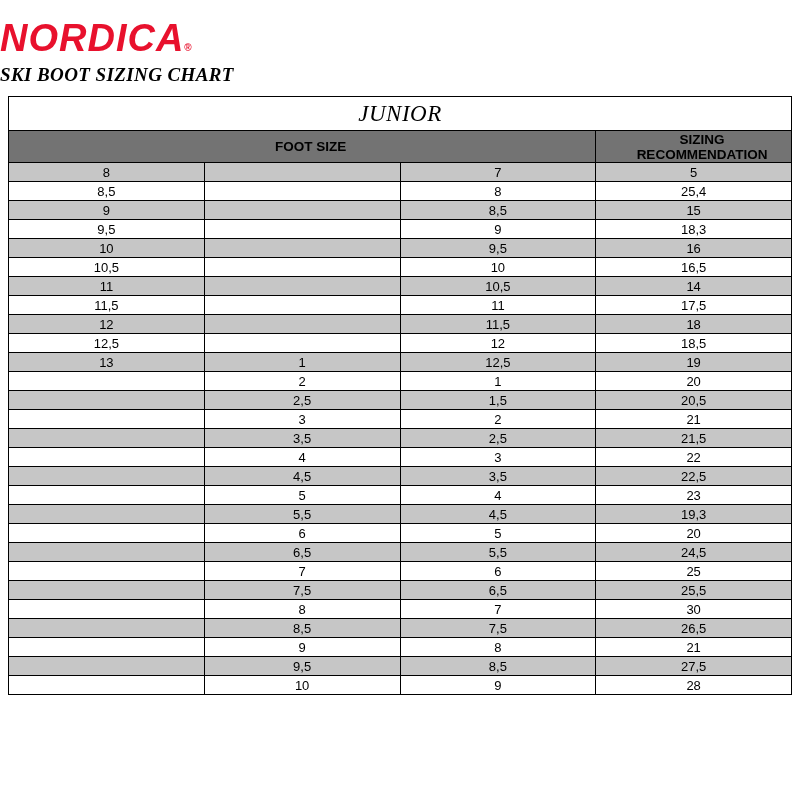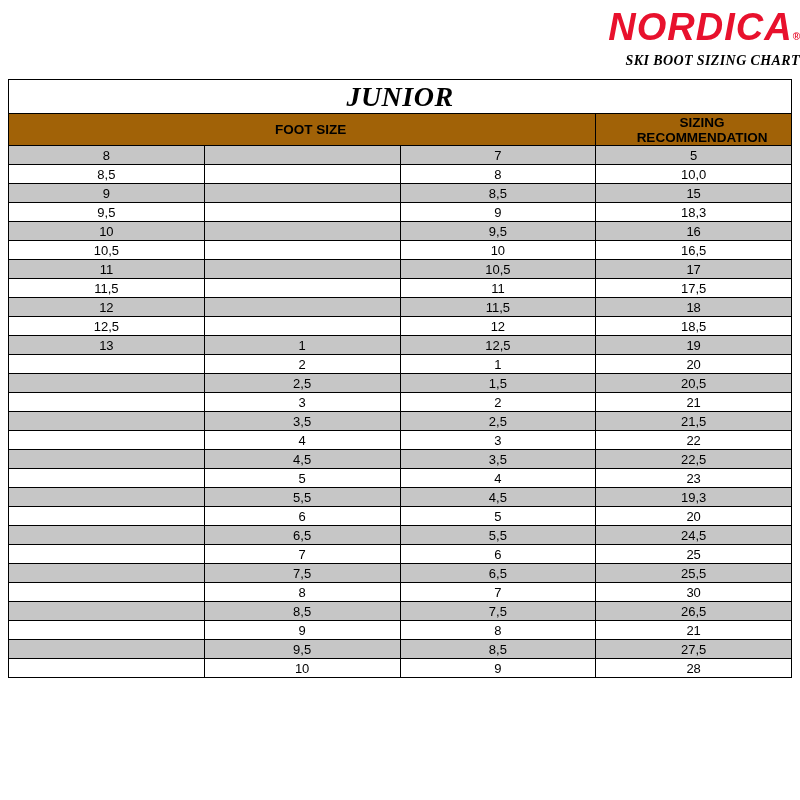--- a/index.html
+++ b/index.html
@@ -3,68 +3,68 @@
 <meta charset="utf-8">
 <style>
   * { margin: 0; padding: 0; box-sizing: border-box; }
   html, body {
     width: 800px; height: 800px;
     background: #ffffff;
     color: #000000;
     font-family: "Liberation Sans", sans-serif;
     overflow: hidden;
   }
-  .brand-header { text-align: right; padding-top: 8px; }
+  .brand-header { text-align: left; padding-top: 19px; }
   .logo { display: inline-block; line-height: 1; white-space: nowrap; }
   .logo-text {
     color: #e8112d;
     font-style: italic;
     font-weight: bold;
     font-size: 38px;
     letter-spacing: 1px;
   }
   .reg {
     color: #e8112d;
     font-size: 10px;
     font-weight: bold;
     vertical-align: baseline;
   }
   .chart-title {
     font-family: "Liberation Serif", serif;
     font-style: italic;
     font-weight: bold;
-    font-size: 14px;
+    font-size: 19px;
     letter-spacing: 0.4px;
     margin-top: 7px;
   }
   table.sizing-table {
     width: 784px;
     margin: 10px auto 0 auto;
     border-collapse: collapse;
     table-layout: fixed;
   }
   .sizing-table th, .sizing-table td {
     border: 1px solid #000000;
     text-align: center;
     vertical-align: middle;
   }
   .group-header {
     font-family: "Liberation Serif", serif;
     font-style: italic;
-    font-weight: bold;
-    font-size: 28px;
+    font-weight: normal;
+    font-size: 23px;
     letter-spacing: 0.5px;
     height: 34px;
     background: #ffffff;
   }
   .section-header, .col-header {
     font-size: 13.5px;
     font-weight: bold;
     height: 32px;
-    background: #a16207;
+    background: #737373;
     padding-left: 17px;
   }
   tbody td {
     height: 19px;
     font-size: 13px;
     line-height: 1;
     background: #ffffff;
   }
   tbody tr:nth-child(odd) td { background: #c6c6c6; }
 </style>
@@ -94,21 +94,21 @@
         <tr>
           <td>8</td>
           <td></td>
           <td>7</td>
           <td>5</td>
         </tr>
         <tr>
           <td>8,5</td>
           <td></td>
           <td>8</td>
-          <td>10,0</td>
+          <td>25,4</td>
         </tr>
         <tr>
           <td>9</td>
           <td></td>
           <td>8,5</td>
           <td>15</td>
         </tr>
         <tr>
           <td>9,5</td>
           <td></td>
@@ -124,21 +124,21 @@
         <tr>
           <td>10,5</td>
           <td></td>
           <td>10</td>
           <td>16,5</td>
         </tr>
         <tr>
           <td>11</td>
           <td></td>
           <td>10,5</td>
-          <td>17</td>
+          <td>14</td>
         </tr>
         <tr>
           <td>11,5</td>
           <td></td>
           <td>11</td>
           <td>17,5</td>
         </tr>
         <tr>
           <td>12</td>
           <td></td>

